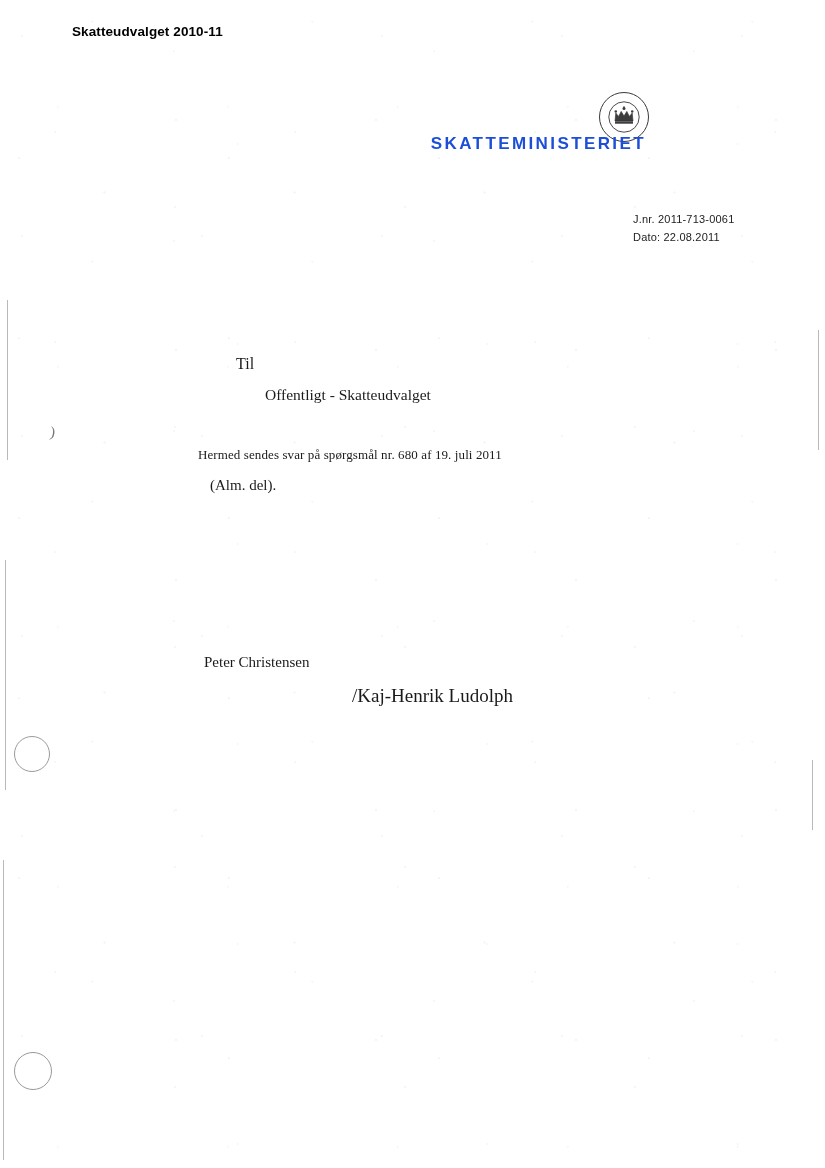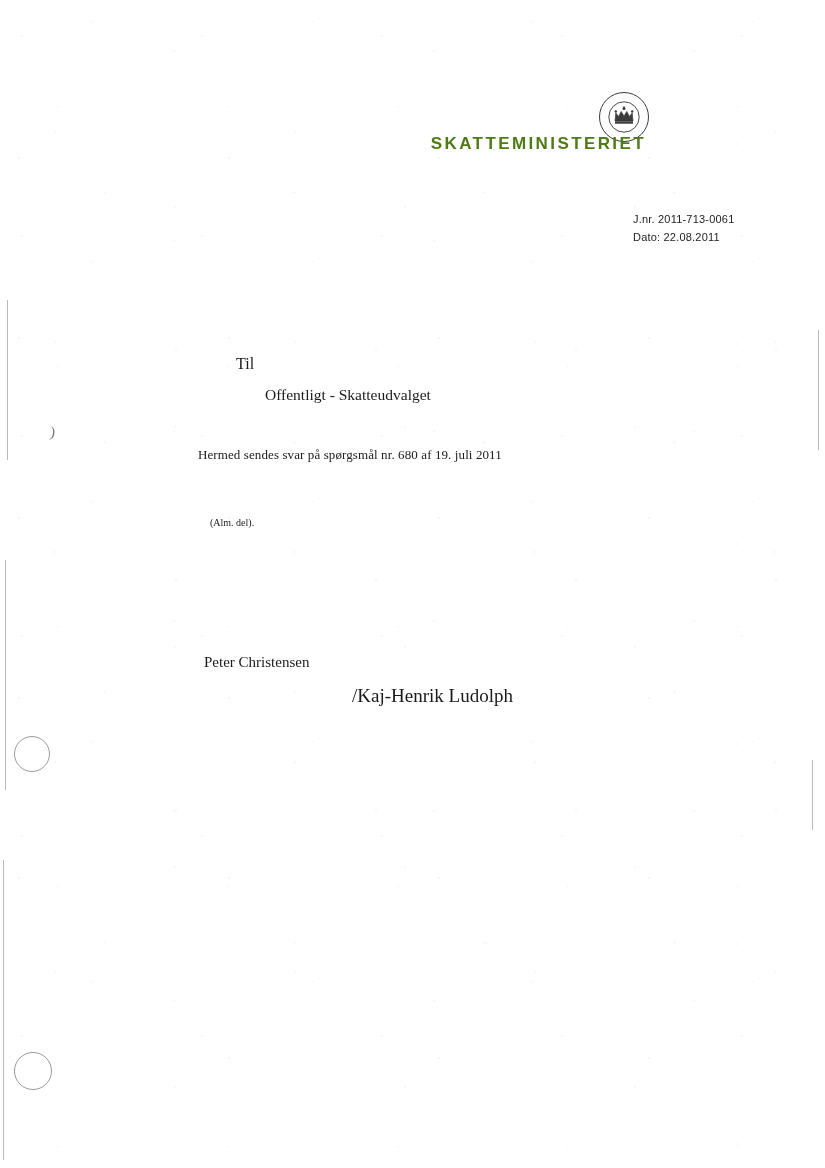--- a/index.html
+++ b/index.html
@@ -104,21 +104,21 @@
   .ministry-name {
     position: absolute;
     left: 0;
     top: 42px;
     width: 236px;
     text-align: right;
     font-family: "Liberation Sans", sans-serif;
     font-weight: bold;
     font-size: 17px;
     letter-spacing: 2.4px;
-    color: #4d7c0f;
+    color: #1d4ed8;
   }
 
   
   .meta {
     position: absolute;
     left: 633px;
     top: 210px;
     font-family: "Liberation Sans", sans-serif;
     font-size: 11px;
     line-height: 18px;
@@ -144,22 +144,21 @@
     position: absolute;
     left: 198px;
     top: 447px;
     font-size: 13px;
     letter-spacing: 0.1px;
   }
   .body-line-2 {
     position: absolute;
     left: 210px;
     top: 477px;
-    font-size: 10px;
-    margin-top: 40px;
+    font-size: 15px;
   }
   .signer {
     position: absolute;
     left: 204px;
     top: 654px;
     font-size: 15px;
   }
   .cosigner {
     position: absolute;
     left: 352px;
@@ -176,20 +175,21 @@
 <div class="edge-line l2"></div>
 <div class="edge-line l3"></div>
 <div class="edge-line r1"></div>
 <div class="edge-line r2"></div>
 
 <div class="punch-hole p1"></div>
 <div class="punch-hole p2"></div>
 <div class="paren-mark">)</div>
 
 <div class="stamp">
+  <div>Skatteudvalget 2010-11</div>
 </div>
 
 <div class="logo-wrap">
   <div class="crown-seal">
     <svg width="34" height="34" viewBox="0 0 34 34" aria-hidden="true">
       <circle cx="17" cy="17" r="15.2" fill="none" stroke="#4a4a4a" stroke-width="1"></circle>
       <path d="M8 21 L8.8 13 L11.6 16.4 L14.2 11.4 L17 16 L19.8 11.4 L22.4 16.4 L25.2 13 L26 21 Z" fill="#3d3d3d" stroke="#2f2f2f" stroke-width="0.6"></path>
       <rect x="8" y="21.3" width="18" height="2.4" fill="#3d3d3d"></rect>
       <circle cx="8.8" cy="11.6" r="1.25" fill="#3d3d3d"></circle>
       <circle cx="17" cy="8.6" r="1.5" fill="#3d3d3d"></circle>

